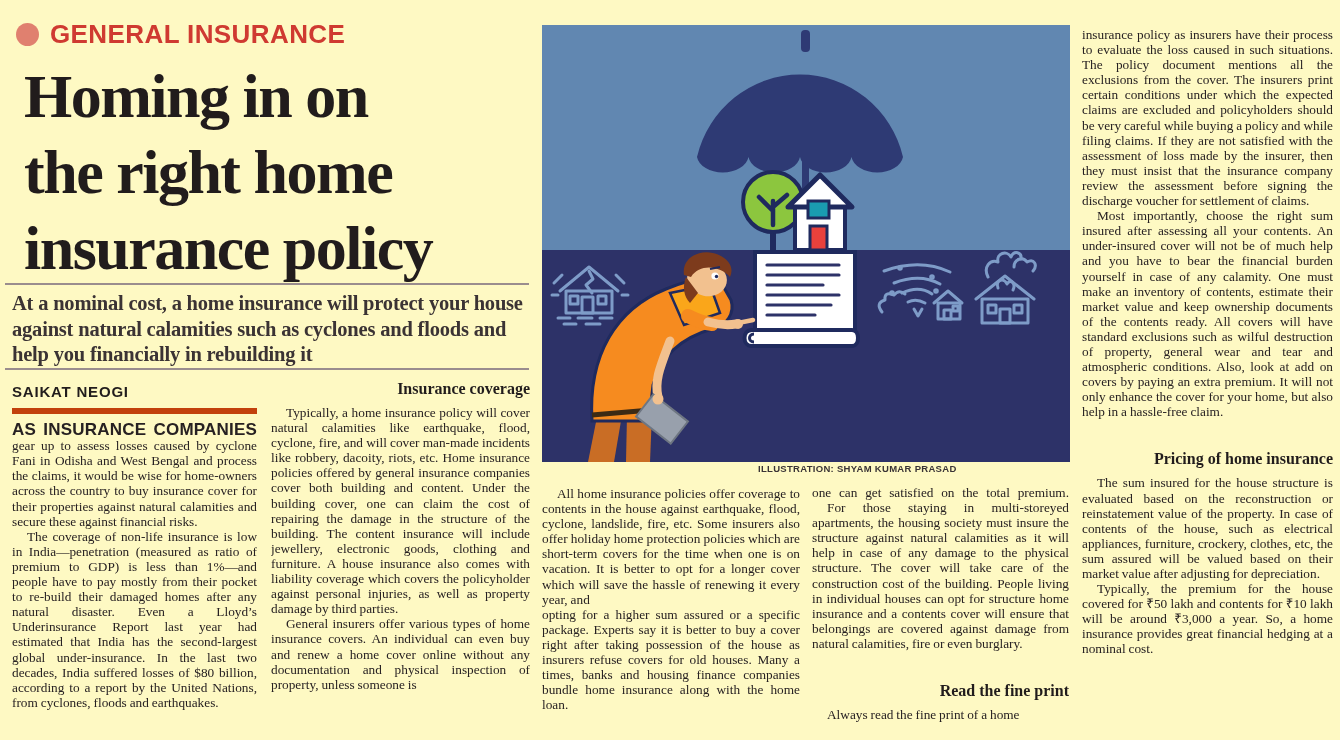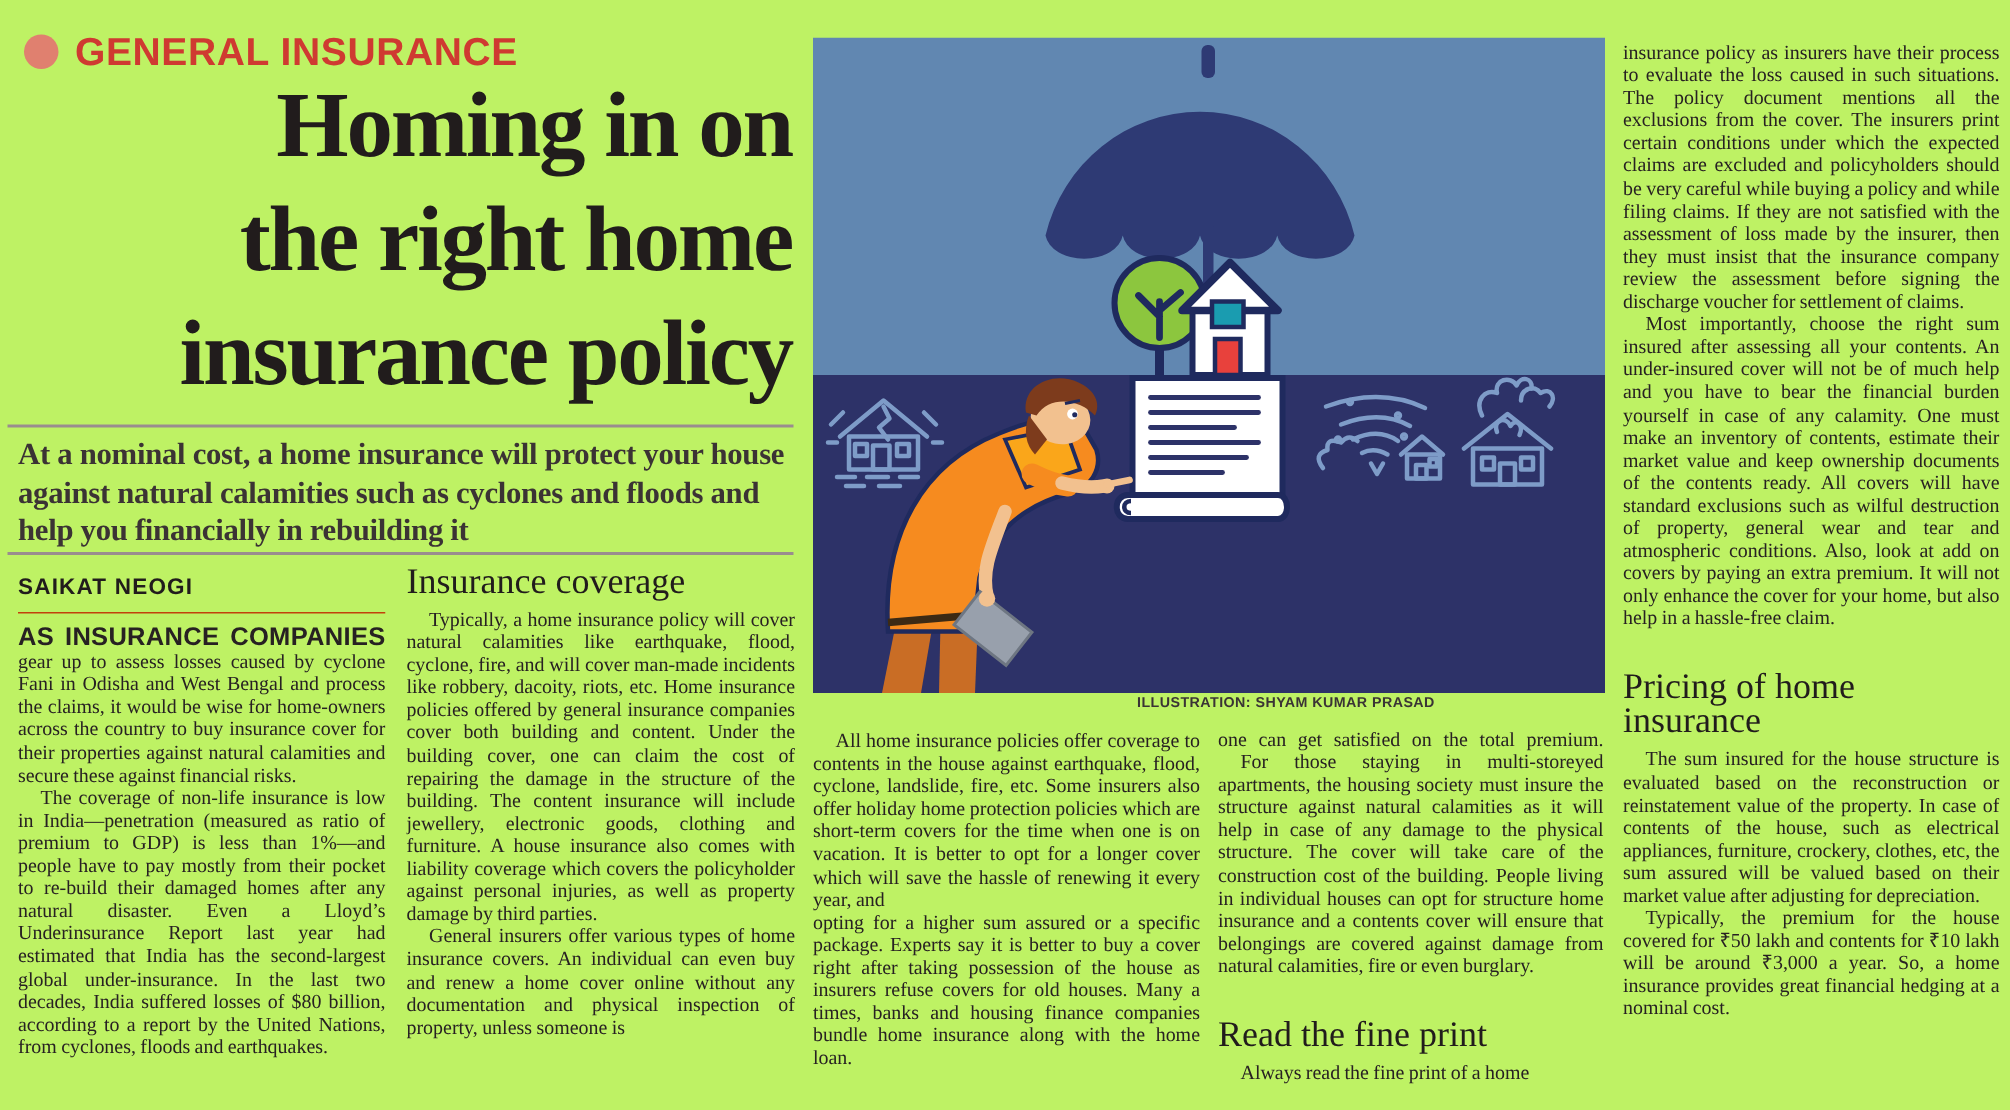--- a/index.html
+++ b/index.html
@@ -1,33 +1,33 @@
 <!DOCTYPE html>
 <html><head>
 <meta charset="utf-8">
 <style>
   html,body { margin:0; padding:0; }
   .page {
     position:relative; width:1340px; height:740px;
-    background:#bef264; overflow:hidden;
+    background:#fef9c3; overflow:hidden;
     color:#26211f;
     font-family:"Liberation Serif", serif;
   }
   .kicker {
     position:absolute; left:16px; top:19px;
     display:flex; align-items:center; gap:11px;
     font-family:"Liberation Sans", sans-serif;
     font-weight:bold; font-size:26px; letter-spacing:0.4px;
     color:#cf3a31;
   }
   .kicker-dot { width:23px; height:23px; border-radius:50%; background:#e0806f; }
   .headline {
     position:absolute; left:12px; top:46px; width:516px;
     font-weight:bold; font-size:62px; line-height:76px;
-    letter-spacing:-1.5px; color:#211c1c; white-space:pre-line; margin:0;text-align:right;
+    letter-spacing:-1.5px; color:#211c1c; white-space:pre-line; margin:12px;
   }
   .rule { position:absolute; left:5px; width:524px; height:2px; background:#9a8d8e; }
   .rule-top { top:283px; }
   .rule-mid { top:368px; }
   .deck {
     position:absolute; left:12px; top:291px; width:512px;
     font-weight:bold; font-size:20.5px; line-height:25.5px;
     letter-spacing:-0.2px; color:#3b3334;
   }
   .col {
@@ -35,33 +35,33 @@
     text-align:justify; color:#272122; overflow:hidden;
   }
   #col1 { left:12px;  top:374px; width:245px; height:366px; }
   #col2 { left:271px; top:377px; width:259px; height:363px; }
   #col3 { left:542px; top:486px; width:258px; height:254px; }
   #col4 { left:812px; top:485px; width:257px; height:255px; }
   #col5 { left:1082px; top:27px; width:251px; height:713px; }
   .byline {
     font-family:"Liberation Sans", sans-serif; font-weight:bold;
     font-size:15px; letter-spacing:0.8px; color:#211c1c;
-    padding:10px 0 9px; border-bottom:1px solid #c2410c; margin-bottom:8px;
+    padding:10px 0 9px; border-bottom:6px solid #c2410c; margin-bottom:8px;
     text-align:left;
   }
   .para { margin:0; word-spacing:-0.4px; }
   .para.indent { text-indent:15px; }
   .para.stretch { text-align-last:justify; }
   .lead-in {
     font-family:"Liberation Sans", sans-serif; font-weight:bold;
     font-size:17px; letter-spacing:0.2px;
   }
   .subhead {
-    font-weight:normal; font-size:24px; line-height:23px;
-    margin:0 0 5px 0; text-align:left; color:#211c1c; word-spacing:normal;
+    font-weight:bold; font-size:16px; line-height:23px;
+    margin:0 0 5px 0; text-align:right; color:#211c1c; word-spacing:normal;
   }
   [data-column] .subhead:not(:first-child) { margin-top:28px; }
   .illo { position:absolute; left:542px; top:25px; width:528px; height:437px; }
   .credit {
     position:absolute; left:758px; top:463px; width:350px; text-align:left;
     font-family:"Liberation Sans", sans-serif; font-weight:bold;
     font-size:9.5px; letter-spacing:0.3px; color:#3a3435;
   }
 </style>
 </head>

